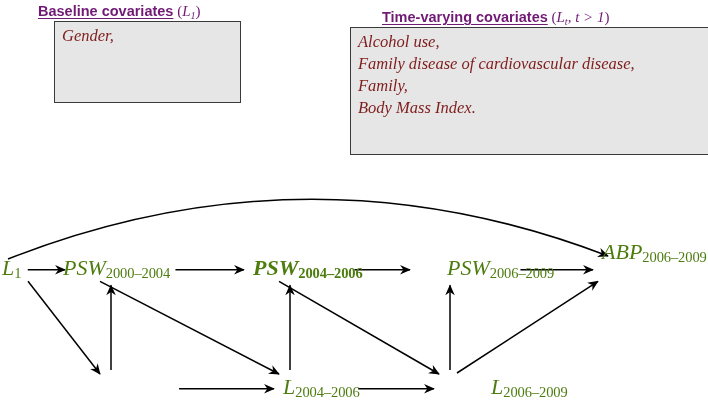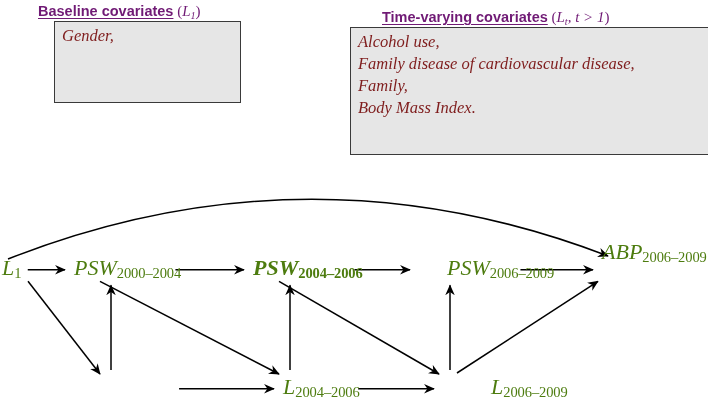--- a/index.html
+++ b/index.html
@@ -131,21 +131,21 @@
         <line x1="290" y1="370" x2="290" y2="285.296875" marker-end="url(#ah)"></line>
         <line x1="358.078125" y1="388.6484375" x2="434" y2="388.6484375" marker-end="url(#ah)"></line>
         <line x1="279" y1="281.296875" x2="439" y2="374" marker-end="url(#ah)"></line>
         <line x1="450" y1="370" x2="450" y2="285.296875" marker-end="url(#ah)"></line>
         <line x1="457" y1="373" x2="598" y2="281.296875" marker-end="url(#ah)"></line>
       </g>
   </svg>
 
   <div id="node-layer">
       <div class="nodelbl" style="left: 2px; top: 257px;"><span>L</span><sub>1</sub></div>
-      <div class="nodelbl" style="left: 74px; top: 257px;"><span>PSW</span><sub>2000–2004</sub></div>
+      <div class="nodelbl" style="left: 63px; top: 257px;"><span>PSW</span><sub>2000–2004</sub></div>
       <div class="nodelbl" style="left: 253px; top: 257px; font-weight: bold;"><span>PSW</span><sub>2004–2006</sub></div>
       <div class="nodelbl" style="left: 419px; top: 257px; margin-left: 28px;"><span>PSW</span><sub>2006–2009</sub></div>
       <div class="nodelbl" style="left: 602px; top: 241px;"><span>ABP</span><sub>2006–2009</sub></div>
       <div class="nodelbl" style="left: 104px; top: 376px; margin-top: 32px;"><span>L</span><sub>2000–2004</sub></div>
       <div class="nodelbl" style="left: 283px; top: 376px;"><span>L</span><sub>2004–2006</sub></div>
       <div class="nodelbl" style="left: 443px; top: 376px; margin-left: 48px;"><span>L</span><sub>2006–2009</sub></div>
     </div>
 
 </div>
 

